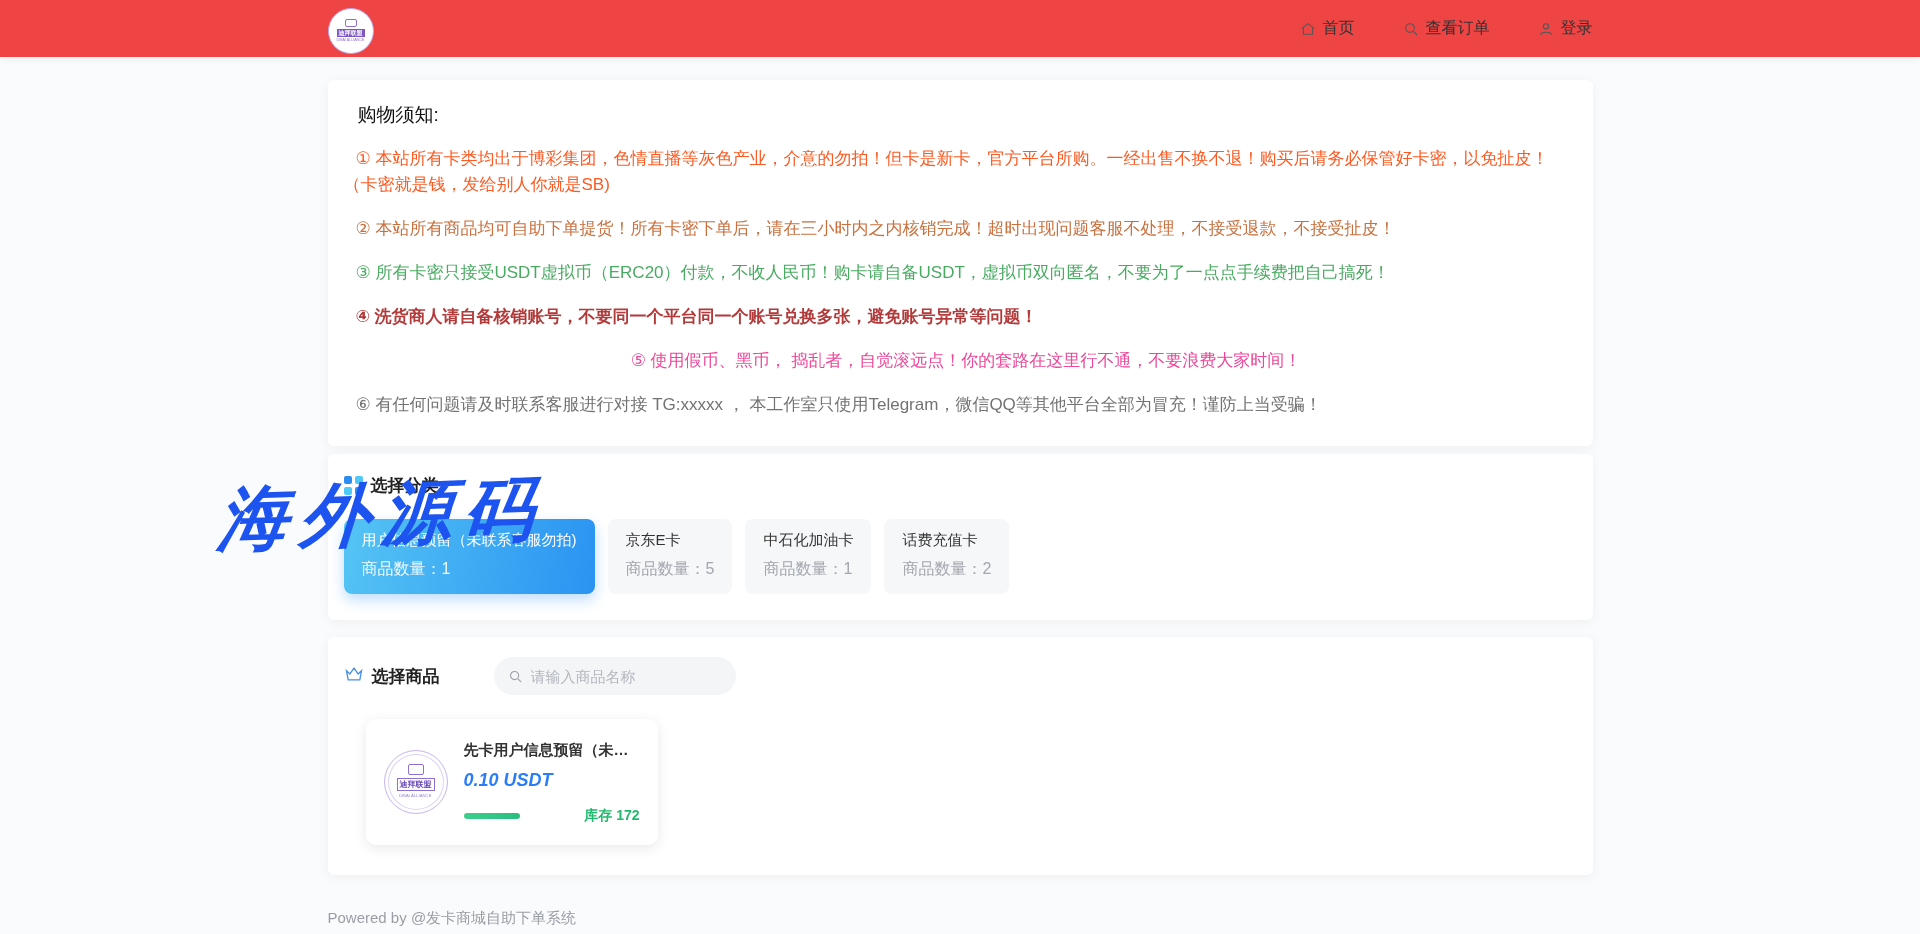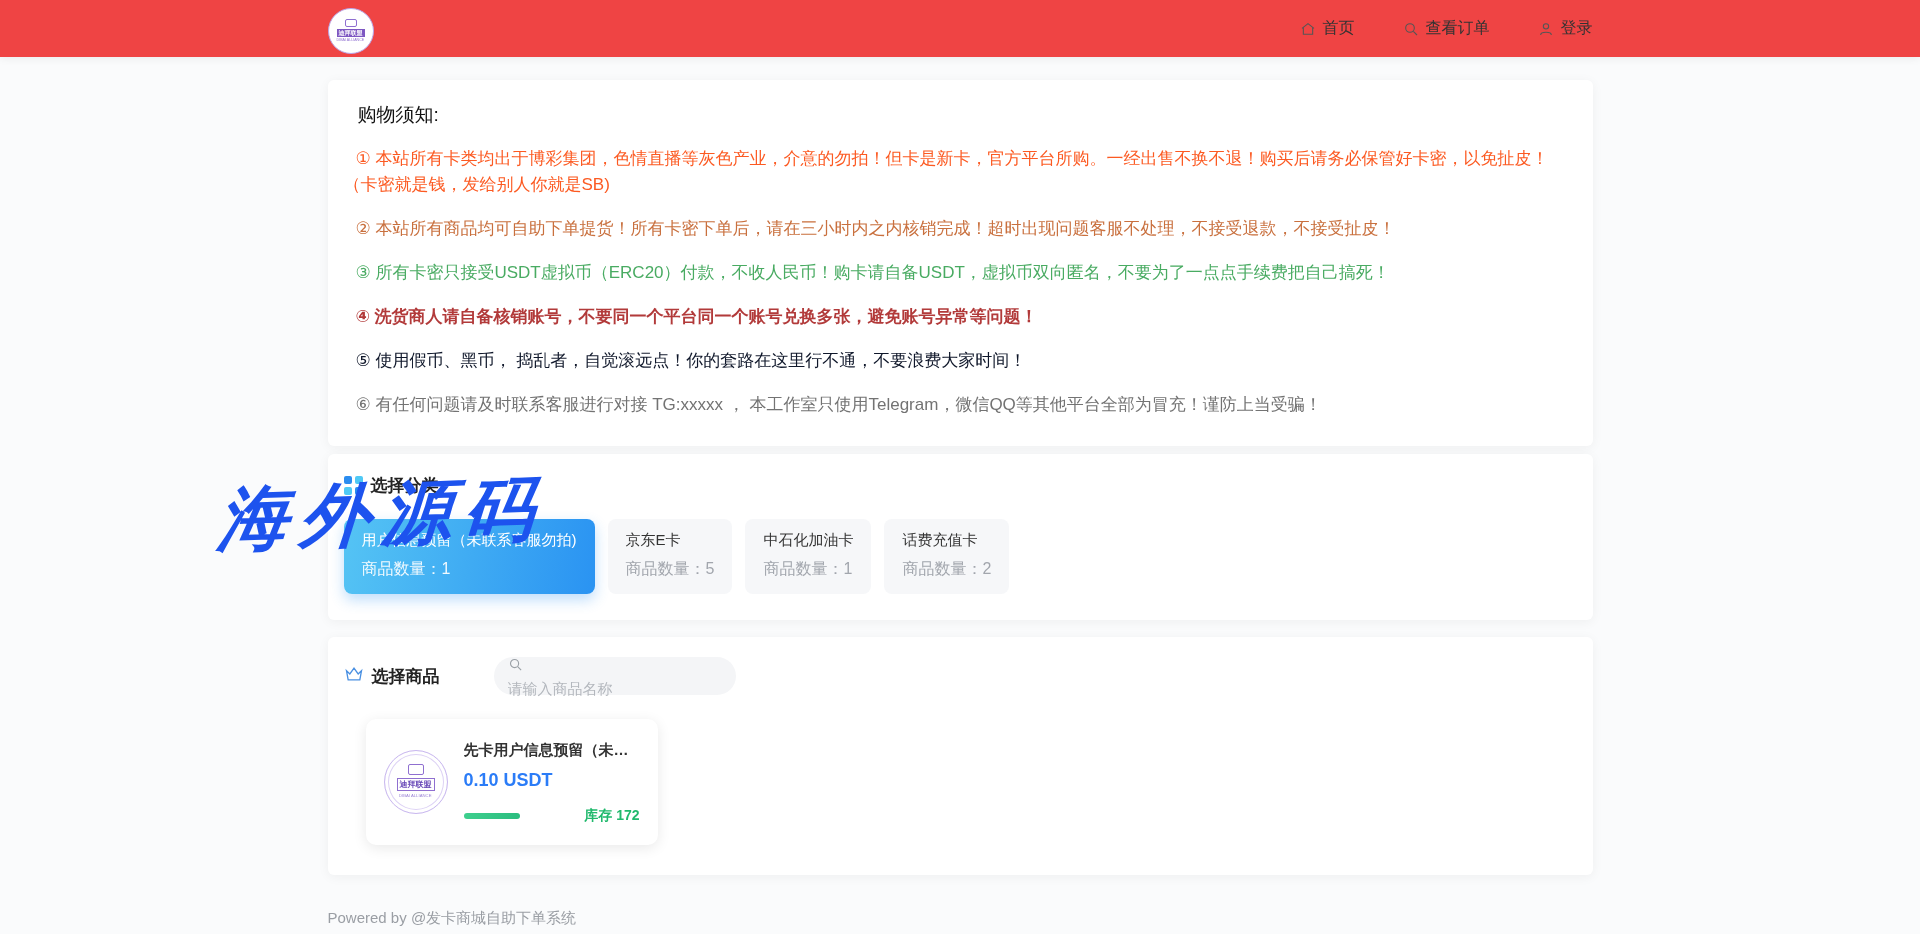--- a/index.html
+++ b/index.html
@@ -101,24 +101,23 @@
   }
   .chip.selected .chip-name { color: #fff; }
   .chip.selected .chip-count { color: rgba(255,255,255,0.92); }
   
   .product-section { margin-top: 17px; padding: 20px 16px 30px 16px; }
   .search-box {
     margin-left: 46px;
     width: 242px; height: 38px;
     background: #f4f5f7;
     border-radius: 19px;
-    display: flex; 
+    display: flex; align-items: center;
     padding: 0 14px;
     gap: 8px;
-    flex-direction: column;
   }
   .search-box svg { width: 15px; height: 15px; stroke: #9aa0a6; fill: none; stroke-width: 1.8; flex: none; }
   .search-box input {
     border: none; outline: none; background: transparent;
     font-size: 15px; color: #333; width: 100%;
     font-family: "Liberation Sans", "DejaVu Sans", sans-serif;
   }
   .search-box input::placeholder { color: #b3b7bd; }
   .product-card {
     width: 292px;
@@ -146,21 +145,21 @@
   .product-logo .logo-cn {
     font-size: 8px; font-weight: bold; color: #6a4ab8;
     border: 1px solid #8f6fd0; padding: 0 2px; line-height: 11px;
   }
   .product-logo .logo-en { font-size: 5px; color: #9b84d6; line-height: 9px; white-space: nowrap; transform: scale(0.85); }
   .product-info { flex: 1; min-width: 0; padding-top: 2px; }
   .product-name {
     font-size: 15px; font-weight: bold; color: #333;
     white-space: nowrap; overflow: hidden; text-overflow: ellipsis;
   }
-  .product-price { font-size: 18px; font-weight: bold; color: #2b7cf7; margin-top: 10px; }
+  .product-price { font-size: 18px; font-weight: bold; color: #2b7cf7; margin-top: 10px; font-style: italic; }
   .product-bottom { display: flex; align-items: center; justify-content: space-between; margin-top: 16px; }
   .stock-bar { width: 56px; height: 6px; border-radius: 3px; background: linear-gradient(to right, #3ecf8e, #2bbd7f); }
   .stock-text { font-size: 14px; font-weight: bold; color: #21b96d; white-space: nowrap; }
   
   .footer { text-align: left; margin-top: 34px; font-size: 15px; color: #9a9ea4; }
   
   .watermark {
     position: absolute;
     left: 218px; top: 468px;
     font-family: "DejaVu Serif", serif;
@@ -211,21 +210,21 @@
 </header>
 
 <div class="container">
 
   <section class="card notice-card">
     <h2 class="notice-title">购物须知:</h2>
     <p class="notice-item" style="color: rgb(252, 90, 34);">① 本站所有卡类均出于博彩集团，色情直播等灰色产业，介意的勿拍！但卡是新卡，官方平台所购。一经出售不换不退！购买后请务必保管好卡密，以免扯皮！ （卡密就是钱，发给别人你就是SB)</p>
     <p class="notice-item" style="color: rgb(201, 112, 62);">② 本站所有商品均可自助下单提货！所有卡密下单后，请在三小时内之内核销完成！超时出现问题客服不处理，不接受退款，不接受扯皮！</p>
     <p class="notice-item" style="color: rgb(73, 171, 98);">③ 所有卡密只接受USDT虚拟币（ERC20）付款，不收人民币！购卡请自备USDT，虚拟币双向匿名，不要为了一点点手续费把自己搞死！</p>
     <p class="notice-item" style="color: rgb(178, 58, 58); font-weight: 700;">④ 洗货商人请自备核销账号，不要同一个平台同一个账号兑换多张，避免账号异常等问题！</p>
-    <p class="notice-item" style="color: #0f172a;">⑤ 使用假币、黑币， 捣乱者，自觉滚远点！你的套路在这里行不通，不要浪费大家时间！</p>
+    <p class="notice-item" style="color: #ec4899; text-align: center;">⑤ 使用假币、黑币， 捣乱者，自觉滚远点！你的套路在这里行不通，不要浪费大家时间！</p>
     <p class="notice-item" style="color: #737373;">⑥ 有任何问题请及时联系客服进行对接  TG:xxxxx ， 本工作室只使用Telegram，微信QQ等其他平台全部为冒充！谨防上当受骗！</p>
   </section>
 
   <section class="card section-card">
     <div class="section-head">
       <div class="grid-icon">
         <span class="g1"></span>
           <span class="g2"></span>
           <span class="g3"></span>
           <span class="g4"></span>

